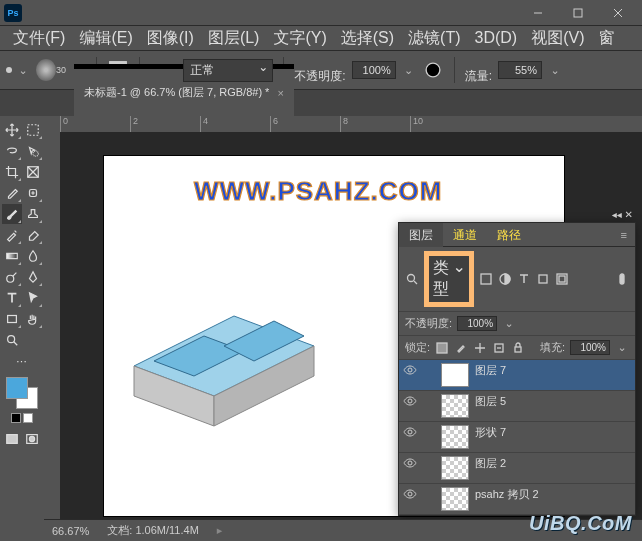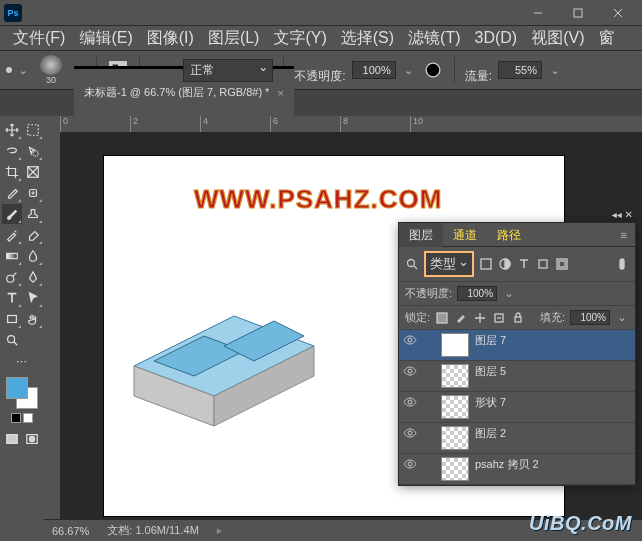--- a/index.html
+++ b/index.html
@@ -13,34 +13,34 @@
 .win-btn svg { width: 10px; height: 10px; }
 
 
 .menubar { height: 24px; display: flex; align-items: center; padding: 0 6px; background: #535353; }
 .menu-item { padding: 0 7px; color: #ddd; font-size: 16px; line-height: 24px; }
 
 
 .optionsbar { height: 40px; background: #535353; display: flex; align-items: center; padding: 0 6px; border-top: 1px solid #2a2a2a; border-bottom: 1px solid #2a2a2a; gap: 6px; }
 .opt-brush { display: flex; align-items: center; gap: 4px; }
 .brush-dot { width: 6px; height: 6px; background: #ccc; border-radius: 50%; }
-.brush-preview { width: 30px; height: 30px; display:flex;flex-direction:column;align-items:center;justify-content:center; }
+.brush-preview { width: 30px; height: 30px; display:flex;flex-direction:row;align-items:center;justify-content:center; }
 .brush-circ { width: 22px; height: 22px; border-radius: 50%; background: radial-gradient(circle,#bbb 10%,#555 90%); }
 .brush-size { font-size: 9px; color: #ccc; }
 .opt-sep { width: 1px; height: 26px; background: #3a3a3a; margin: 0 4px; }
 .opt-icon { width: 22px; height: 22px; display: flex; align-items: center; justify-content: center; }
 .opt-label { font-size: 12px; color: #ddd; margin-top: 12px; }
 .opt-select { background: #3f3f3f; border: 1px solid #2a2a2a; color: #ddd; padding: 2px 18px 2px 6px; font-size: 12px; position: relative; min-width: 90px; }
 .opt-select::after { content: "⌄"; position: absolute; right: 4px; top: 0; font-size: 12px; }
 .opt-num { background: #3f3f3f; border: 1px solid #2a2a2a; color: #ddd; padding: 2px 4px; font-size: 11px; width: 44px; text-align: right; }
 .chev { width: 14px; color: #bbb; text-align: center; }
 
 
 .doctab-bar { height: 26px; background: #434343; display: flex; align-items: flex-end; padding-left: 74px; }
-.doctab { background: #535353; padding: 16px 10px; font-size: 11px; color: #ddd; display: flex; align-items: center; gap: 8px; border-top: 3px solid #000000; }
+.doctab { background: #535353; padding: 16px 10px; font-size: 11px; color: #ddd; display: flex; align-items: center; gap: 8px; border-top: 5px solid #000000; }
 .doctab .x { color: #aaa; font-size: 11px; }
 
 
 .main { position: absolute; top: 116px; left: 0; right: 0; bottom: 22px; display: flex; }
 .tools { width: 44px; background: #535353; padding: 4px 2px; display: flex; flex-direction: column; align-items: center; }
 .tool-grid { display: grid; grid-template-columns: 20px 20px; gap: 1px; }
 .tool { width: 20px; height: 20px; display: flex; align-items: center; justify-content: center; color: #ddd; position: relative; }
 .tool.active { background: #3a3a3a; }
 .tool .tri { position: absolute; right: 1px; bottom: 1px; width: 0; height: 0; border-left: 3px solid transparent; border-bottom: 3px solid #aaa; }
 .tool svg { width: 14px; height: 14px; stroke: #ddd; fill: none; stroke-width: 1.4; }
@@ -51,32 +51,32 @@
 .sw-mini div { width: 10px; height: 10px; border: 1px solid #999; }
 .edit-modes { margin-top: 8px; display: flex; gap: 2px; }
 .edit-modes .tool { width: 18px; height: 16px; }
 
 .canvas-area { flex: 1; background: #282828; position: relative; overflow: hidden; }
 .ruler-h { position: absolute; top: 0; left: 16px; right: 0; height: 16px; background: #535353; display: flex; font-size: 9px; color: #aaa; }
 .ruler-h span { width: 70px; border-left: 1px solid #888; padding-left: 2px; }
 .ruler-v { position: absolute; top: 16px; left: 0; bottom: 0; width: 16px; background: #535353; }
 .ruler-corner { position: absolute; top:0;left:0;width:16px;height:16px;background:#535353; }
 .canvas { position: absolute; top: 40px; left: 60px; width: 460px; height: 360px; background: #fff; box-shadow: 0 0 0 1px #000; }
-.canvas-text { position: absolute; top: 20px; left: 90px; font-family: Arial; font-size: 26px; font-weight: bold; color: #b91c1c; -webkit-text-stroke: 1.2px #d88a2e; letter-spacing: 1px; margin-top: 8px; }
+.canvas-text { position: absolute; top: 20px; left: 90px; font-family: Arial; font-size: 26px; font-weight: bold; color: #1d4ed8; -webkit-text-stroke: 1.2px #d88a2e; letter-spacing: 1px; }
 .iso-block { position: absolute; top: 120px; left: 10px; width: 260px; height: 160px; }
 
 
 .panel { position: absolute; top: 222px; right: 6px; width: 238px; background: #535353; border: 1px solid #2a2a2a; box-shadow: 0 2px 10px rgba(0,0,0,.4); }
 .panel-collapse { position: absolute; top: -14px; right: 2px; font-size: 10px; color: #ccc; }
 .panel-tabs { display: flex; height: 24px; align-items: center; border-bottom: 1px solid #2a2a2a; }
 .ptab { padding: 0 10px; font-size: 12px; color: #fde047; line-height: 24px; }
 .ptab.active { color: #ddd; background: #484848; text-align: center; }
 .ptab-menu { margin-left: auto; padding: 0 8px; color: #bbb; }
 .panel-row { display: flex; align-items: center; padding: 4px 6px; gap: 5px; border-bottom: 1px solid #424242; }
-.psel { background: #3f3f3f; border: 2px solid #fdba74; color: #ddd; font-size: 13px; padding: 2px 14px 2px 4px; position: relative; }
+.psel { background: #3f3f3f; border: 5px solid #fdba74; color: #ddd; font-size: 16px; padding: 2px 14px 2px 4px; position: relative; }
 .psel::after { content: "⌄"; position: absolute; right: 3px; top: 1px; }
 .pico { width: 14px; height: 14px; display:flex;align-items:center;justify-content:center; color:#ccc; }
 .pico svg { width: 12px; height: 12px; stroke: #ccc; fill: none; stroke-width: 1.3; }
 .plabel { font-size: 11px; color: #ccc; }
 .pnum { background: #3f3f3f; border: 1px solid #2a2a2a; color: #ddd; font-size: 10px; padding: 1px 3px; width: 40px; text-align: right; }
 .layers-list { max-height: 190px; overflow: hidden; }
 .layer { display: flex; padding: 3px 4px; gap: 6px; border-bottom: 1px solid #424242; }
 .layer.selected { background: #3a5e87; }
 .eye { width: 14px; height: 14px; }
 .eye svg { width: 14px; height: 14px; stroke: #ccc; fill: none; }

